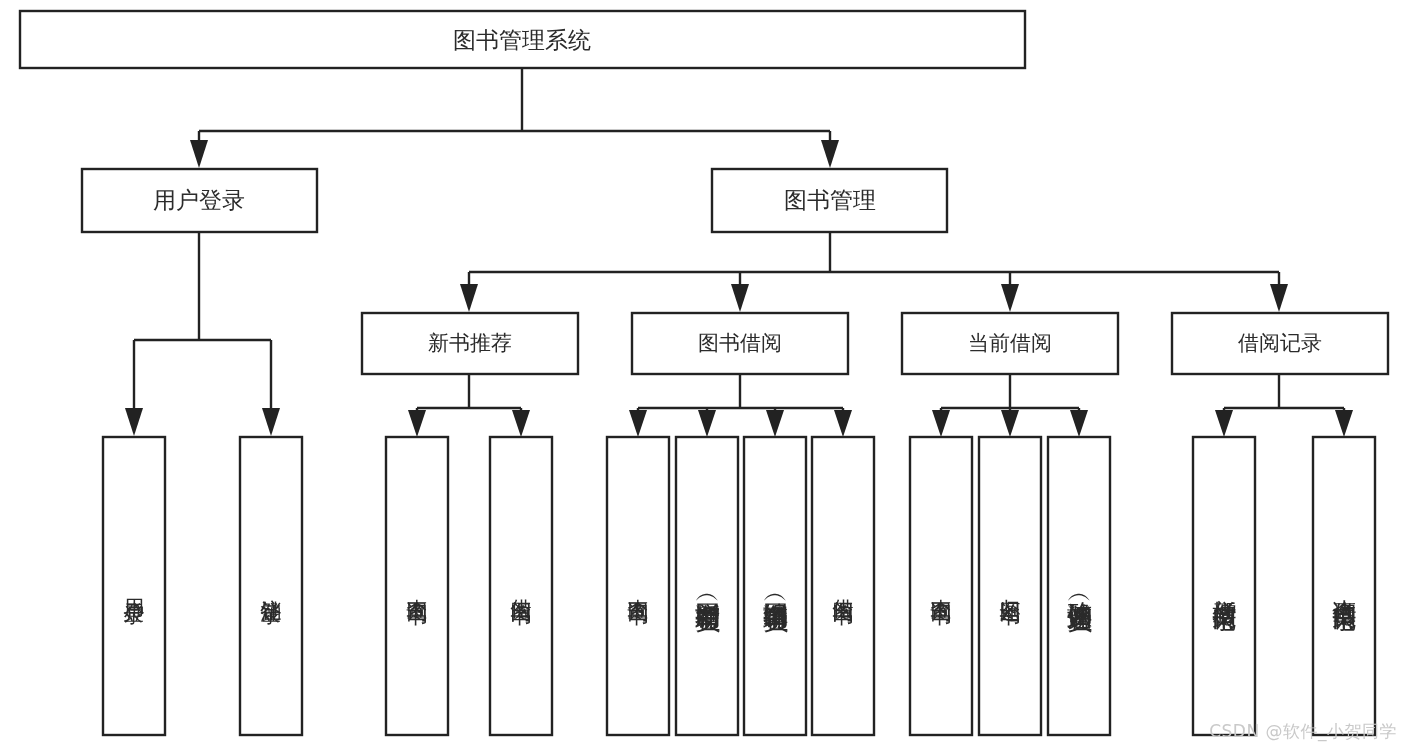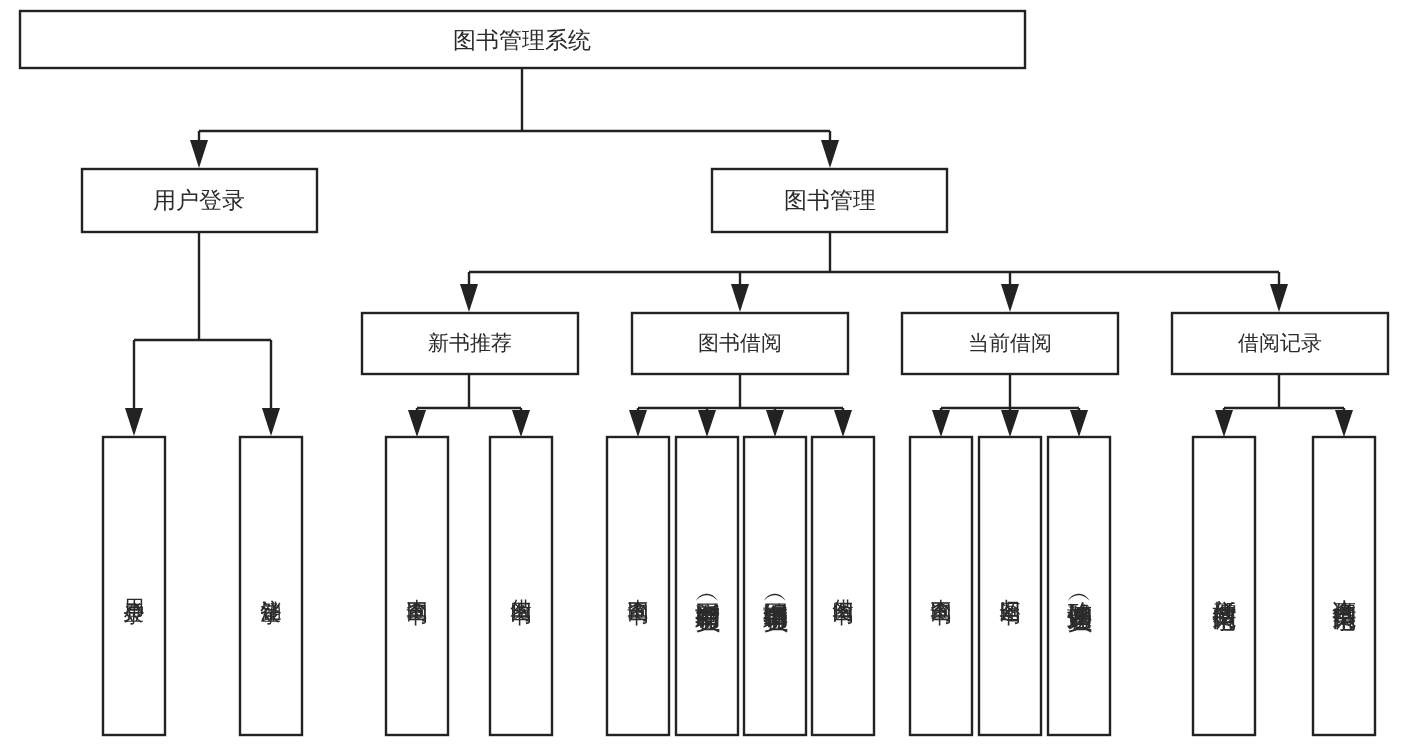--- a/index.html
+++ b/index.html
@@ -226,14 +226,15 @@
   <div class="vert-label" style="left:744px; top:437px; width:62px; height:298px; font-size:25px; letter-spacing:1px;">编辑图书（管理员）</div>
   <div class="vert-label" style="left:812px; top:437px; width:62px; height:298px;">借阅图书</div>
 
   <div class="vert-label" style="left:910px; top:437px; width:62px; height:298px;">查询图书</div>
   <div class="vert-label" style="left:979px; top:437px; width:62px; height:298px;">归还图书</div>
   <div class="vert-label" style="left:1048px; top:437px; width:62px; height:298px; font-size:25px; letter-spacing:1px;">确认归还（管理员）</div>
 
   <div class="vert-label" style="left:1193px; top:437px; width:62px; height:298px; font-size:24px; letter-spacing:2px;">新增借阅记录</div>
   <div class="vert-label" style="left:1313px; top:437px; width:62px; height:298px; font-size:24px; letter-spacing:2px;">查询借阅记录</div>
 
+  <div class="watermark">CSDN @软件_小贺同学</div>
 
 </div>
 
 </body></html>

